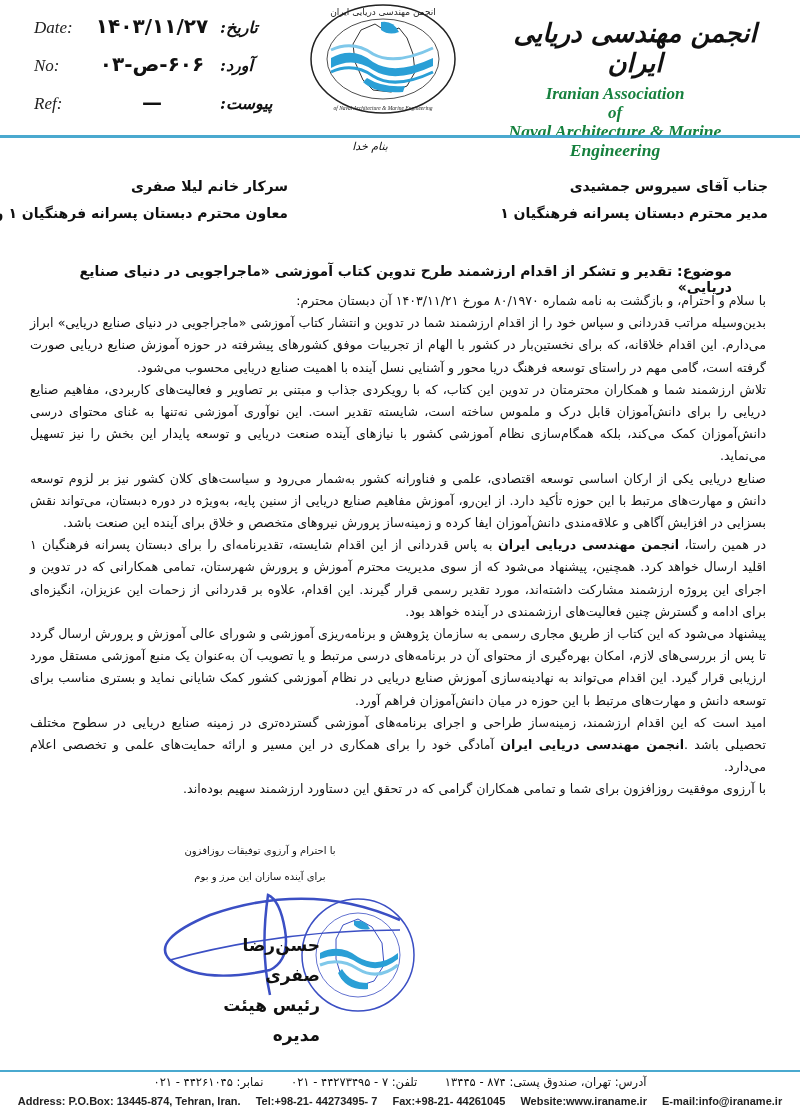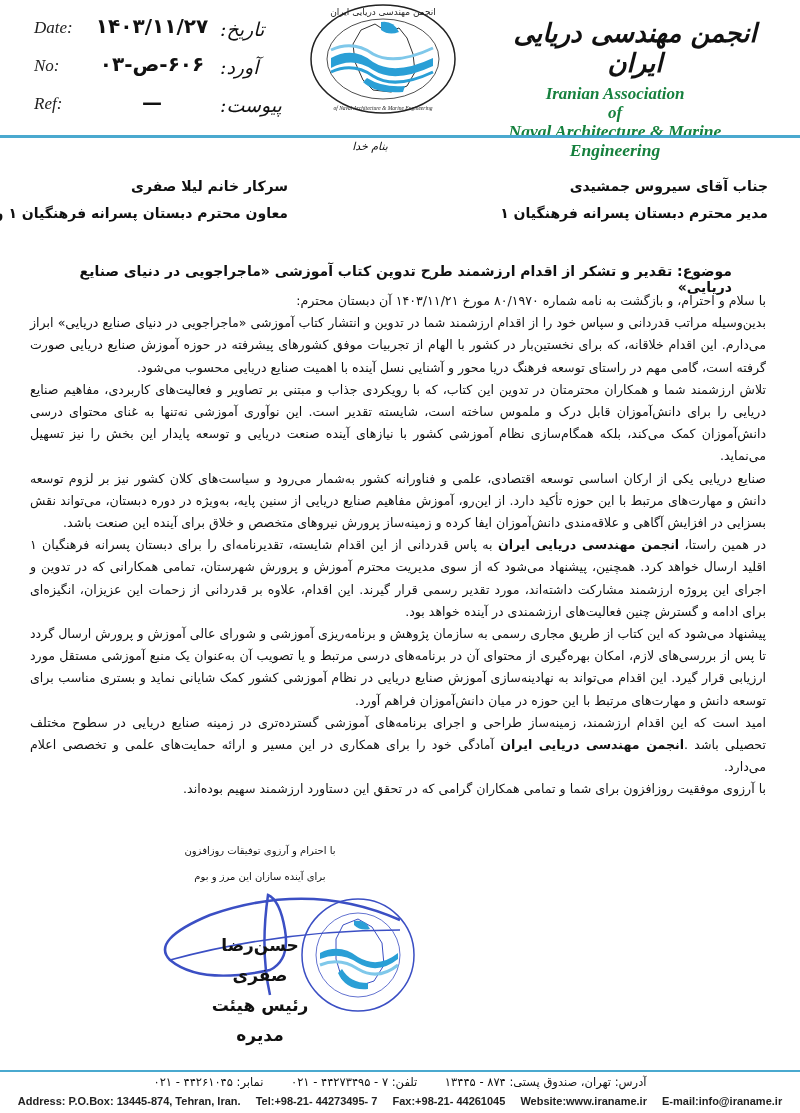--- a/index.html
+++ b/index.html
@@ -4,21 +4,21 @@
 <style>
   html, body { margin: 0; padding: 0; background: #ffffff; }
   body { width: 800px; height: 1113px; position: relative; overflow: hidden; font-family: "DejaVu Sans", sans-serif; color: #111; }
 
   
   .header { position: absolute; left: 0; top: 0; width: 800px; height: 135px; }
   .meta { position: absolute; left: 30px; top: 8px; width: 280px; }
   .meta-row { position: relative; height: 38px; }
   .meta-en { position: absolute; left: 4px; top: 10px; font-family: "Liberation Serif", serif; font-style: italic; font-size: 17px; color: #222; }
   .meta-val { position: absolute; left: 62px; top: 6px; width: 120px; text-align: center; font-family: "DejaVu Sans", sans-serif; font-weight: bold; font-size: 20px; direction: rtl; }
-  .meta-fa { position: absolute; left: 190px; top: 10px; font-family: "DejaVu Serif", serif; font-style: italic; font-weight: normal; font-size: 19px; direction: rtl; }
+  .meta-fa { position: absolute; left: 190px; top: 10px; font-family: "DejaVu Serif", serif; font-style: italic; font-weight: bold; font-size: 16px; direction: rtl; }
 
   .logo { position: absolute; left: 303px; top: 2px; width: 160px; height: 115px; }
 
   .org { position: absolute; left: 470px; top: 18px; width: 290px; text-align: center; }
   .org-fa { font-family: "DejaVu Serif", serif; font-weight: bold; font-style: italic; font-size: 26px; direction: rtl; margin-bottom: 6px; margin-left: 40px; }
   .org-en { font-family: "Liberation Serif", serif; font-style: italic; font-weight: bold; font-size: 17px; line-height: 19px; color: #15803d; }
   .org-en.big { font-size: 17.5px; }
 
   .header-line { position: absolute; left: 0; top: 135px; width: 800px; height: 3px; background: #4aa9cf; }
   .basmala { position: absolute; left: 350px; top: 140px; width: 40px; text-align: center; font-family: "DejaVu Serif", serif; font-size: 11px; direction: rtl; font-style: italic; }
@@ -33,21 +33,21 @@
 
   
   .body-text { position: absolute; left: 30px; top: 290px; width: 736px; direction: rtl; text-align: justify; font-size: 12.6px; line-height: 22.2px; font-family: "DejaVu Sans", sans-serif; }
   .body-text p { margin: 0; }
   .body-text b { font-weight: bold; }
 
   
   .closing { position: absolute; left: 160px; top: 838px; width: 200px; direction: rtl; text-align: center; font-weight: normal; font-size: 10px; line-height: 26px; }
   .sig-stamp { position: absolute; left: 298px; top: 895px; width: 120px; height: 120px; }
   .sig-scribble { position: absolute; left: 150px; top: 890px; width: 260px; height: 110px; }
-  .signer { position: absolute; left: 200px; top: 930px; width: 120px; direction: rtl; text-align: center; font-weight: bold; font-size: 17px; line-height: 30px; }
+  .signer { position: absolute; left: 200px; top: 930px; width: 120px; direction: rtl; font-weight: bold; font-size: 17px; line-height: 30px; }
 
   
   .footer-line { position: absolute; left: 0; top: 1070px; width: 800px; height: 2px; background: #4aa9cf; }
   .footer-fa { position: absolute; left: 0; top: 1075px; width: 800px; direction: rtl; text-align: center; font-size: 11.5px; }
   .footer-fa span { margin: 0 12px; }
   .footer-en { position: absolute; left: 0; top: 1095px; width: 800px; text-align: center; font-family: "Liberation Sans", sans-serif; font-size: 11px; font-weight: bold; color: #222; white-space: nowrap; }
   .footer-en span { margin: 0 6px; }
 </style>
 </head>
 <body>

